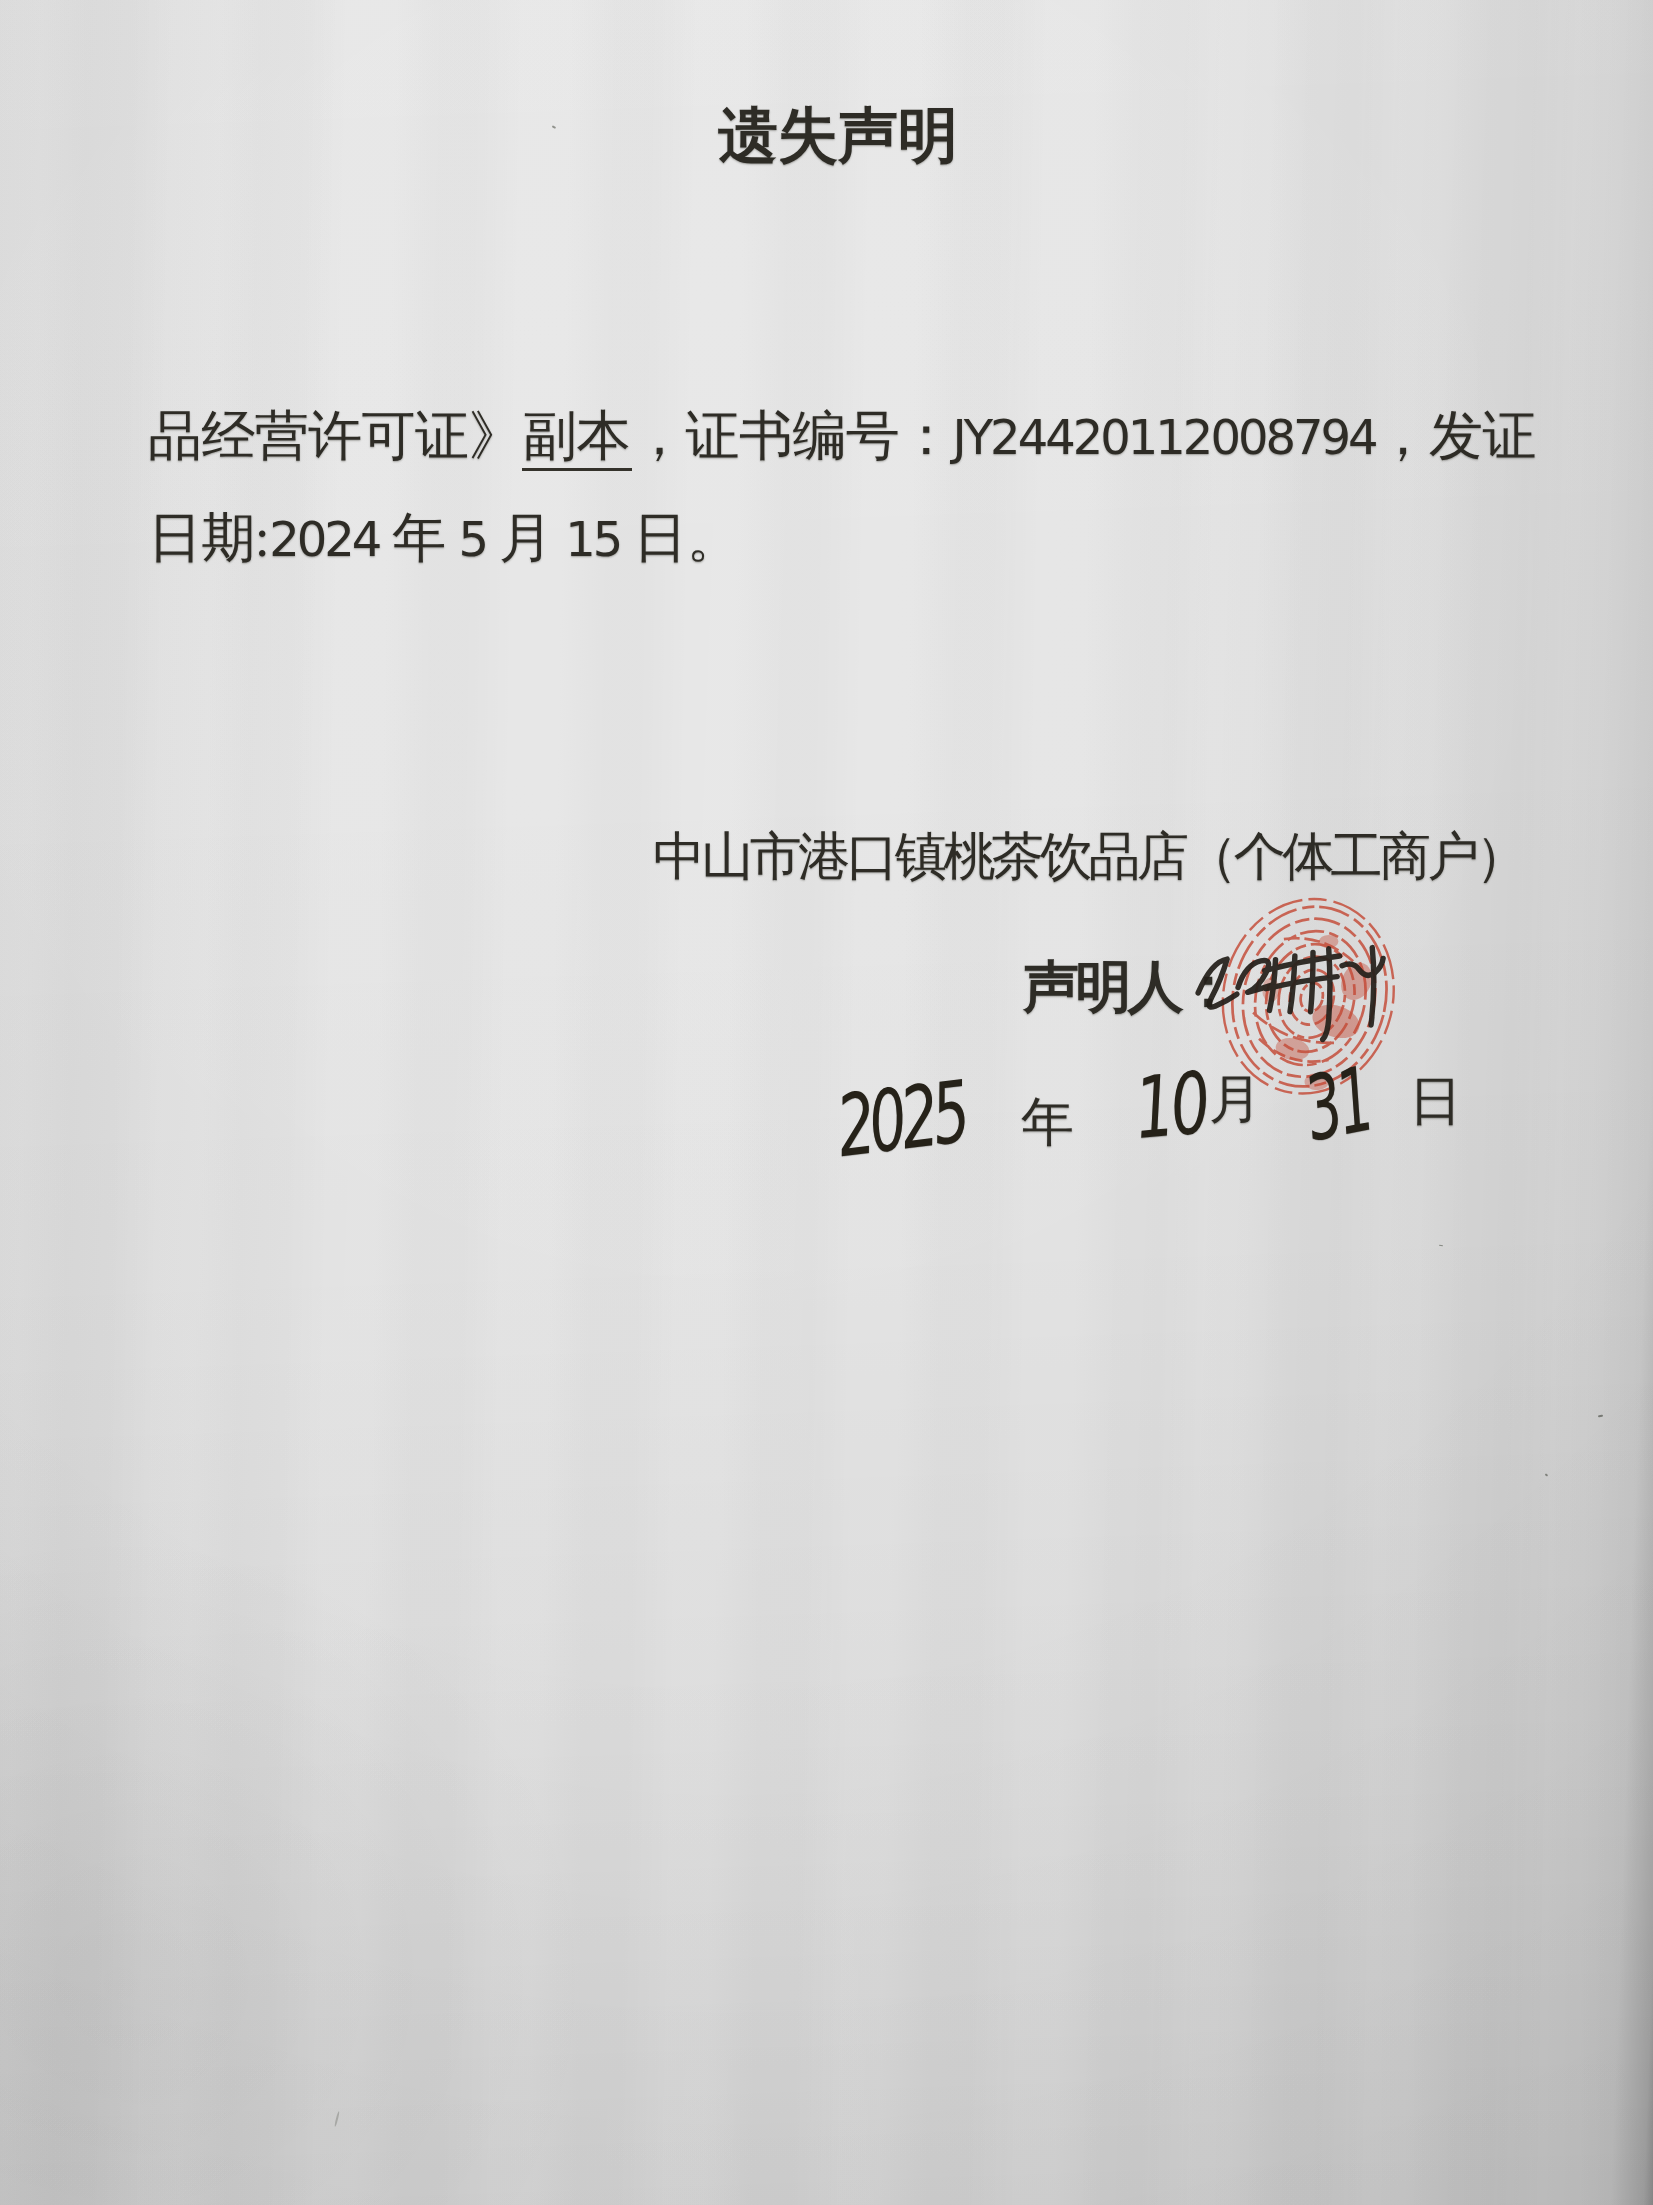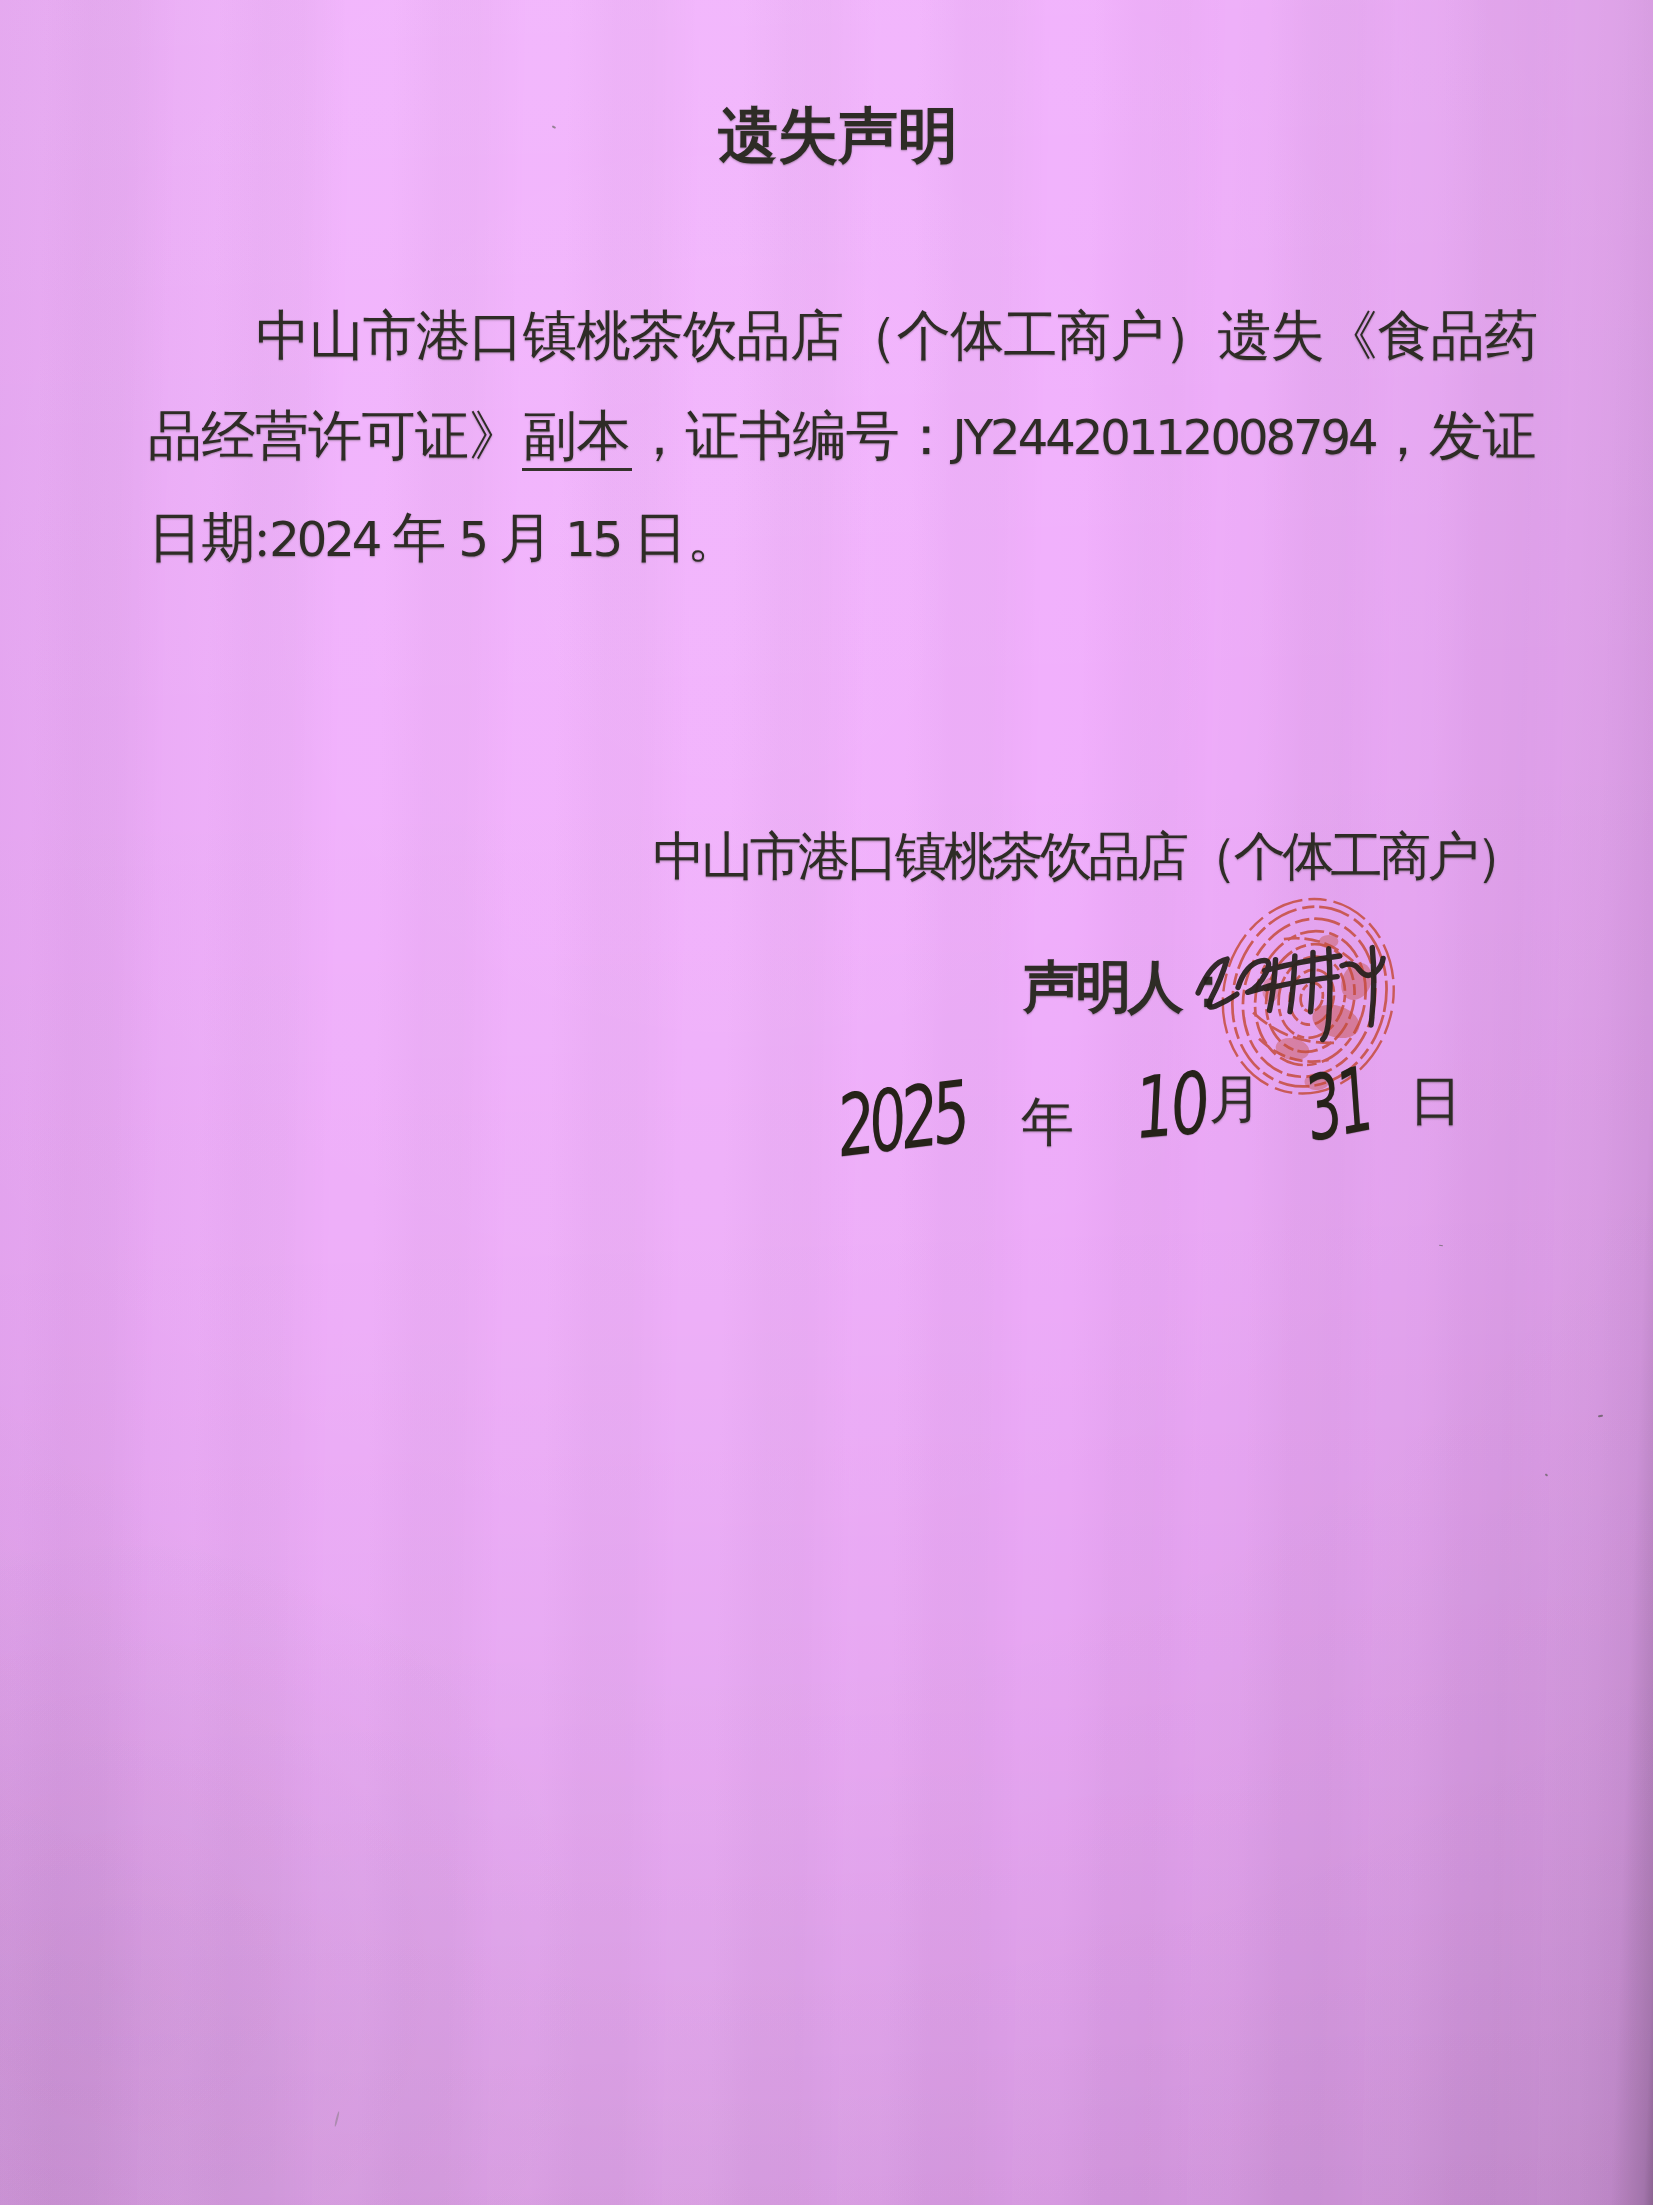--- a/index.html
+++ b/index.html
@@ -1,20 +1,20 @@
 <!DOCTYPE html>
 <html style="font-size:9.7px"><head>
 <meta charset="utf-8">
 <style>
   html,body{margin:0;padding:0;background:#8c8f8a;}
   .photo{
     position:relative;
     width:1654px;height:2205px;
     overflow:hidden;
-    background:#f0abfc;
+    background:#e5e5e5;
     font-family:"Liberation Serif","DejaVu Serif",serif;
   }
   
   .shade{position:absolute;inset:0;pointer-events:none;}
   .shade-y{background:linear-gradient(178deg,
       rgba(255,255,255,.07) 0%, rgba(255,255,255,.04) 14%,
       rgba(255,255,255,0) 34%, rgba(0,0,0,.015) 58%,
       rgba(0,0,0,.05) 82%, rgba(0,0,0,.09) 100%);}
   .shade-x{background:linear-gradient(92deg,
       rgba(0,0,0,.05) 0%, rgba(255,255,255,.05) 20%,
@@ -77,21 +77,20 @@
   <div class="shade shade-y"></div>
   <div class="shade shade-x"></div>
   <div class="shade shade-vign"></div>
   <div class="shade shade-streaks"></div>
   <div class="shade shade-corner"></div>
 
   <div class="content">
 
     <div class="printed doc-title" style="left:718px;top:96px;">遗失声明</div>
 
-    <div class="printed body-line" style="left:256px;top:300px;">中山市港口镇桃茶饮品店（个体工商户）遗失《食品药</div>
 
     <div class="printed body-line" style="left:148px;top:400px;text-align:right;"><span>品经营许可证》</span><span class="underlined">副本</span><span>，证书编号：</span><span class="num">JY24420112008794</span><span>，发证</span></div>
 
     <div class="printed body-line" style="left:148px;top:502px;"><span>日期:</span><span class="num">2024</span><span> 年 </span><span class="num">5</span><span> 月 </span><span class="num">15</span><span> 日。</span></div>
 
     <div class="printed company-line" style="left:617px;top:822px;margin-left:36px;">中山市港口镇桃茶饮品店（个体工商户）</div>
 
     <div class="printed declarant-line" style="left:1023px;top:950px;">声明人：</div>
 
     <svg class="sig-svg" viewBox="0 0 440 440">

